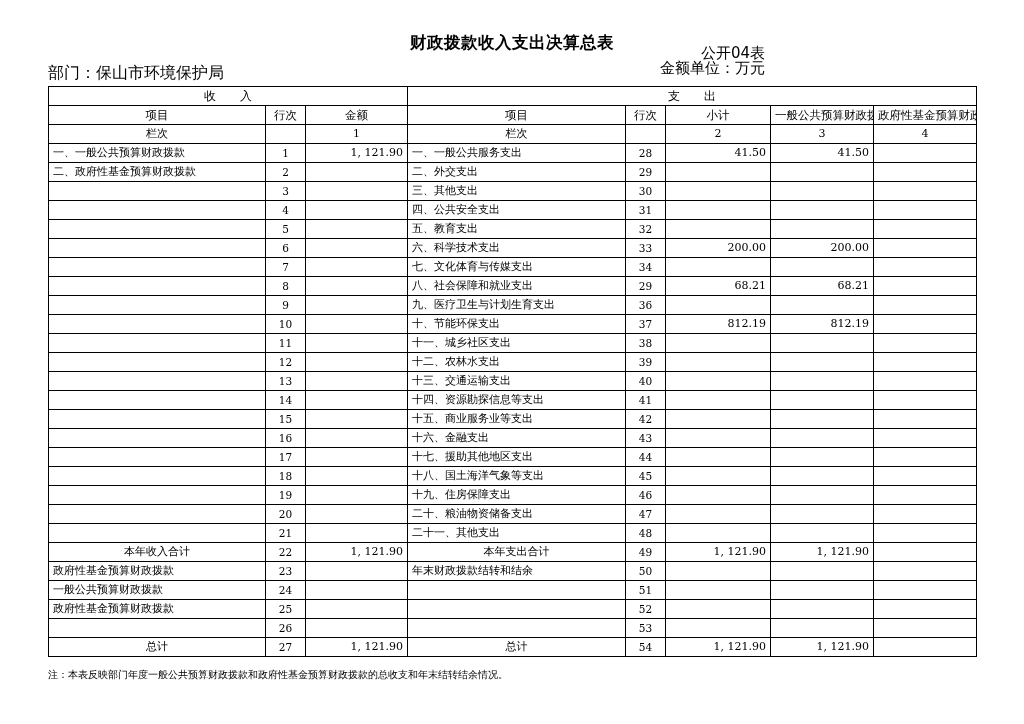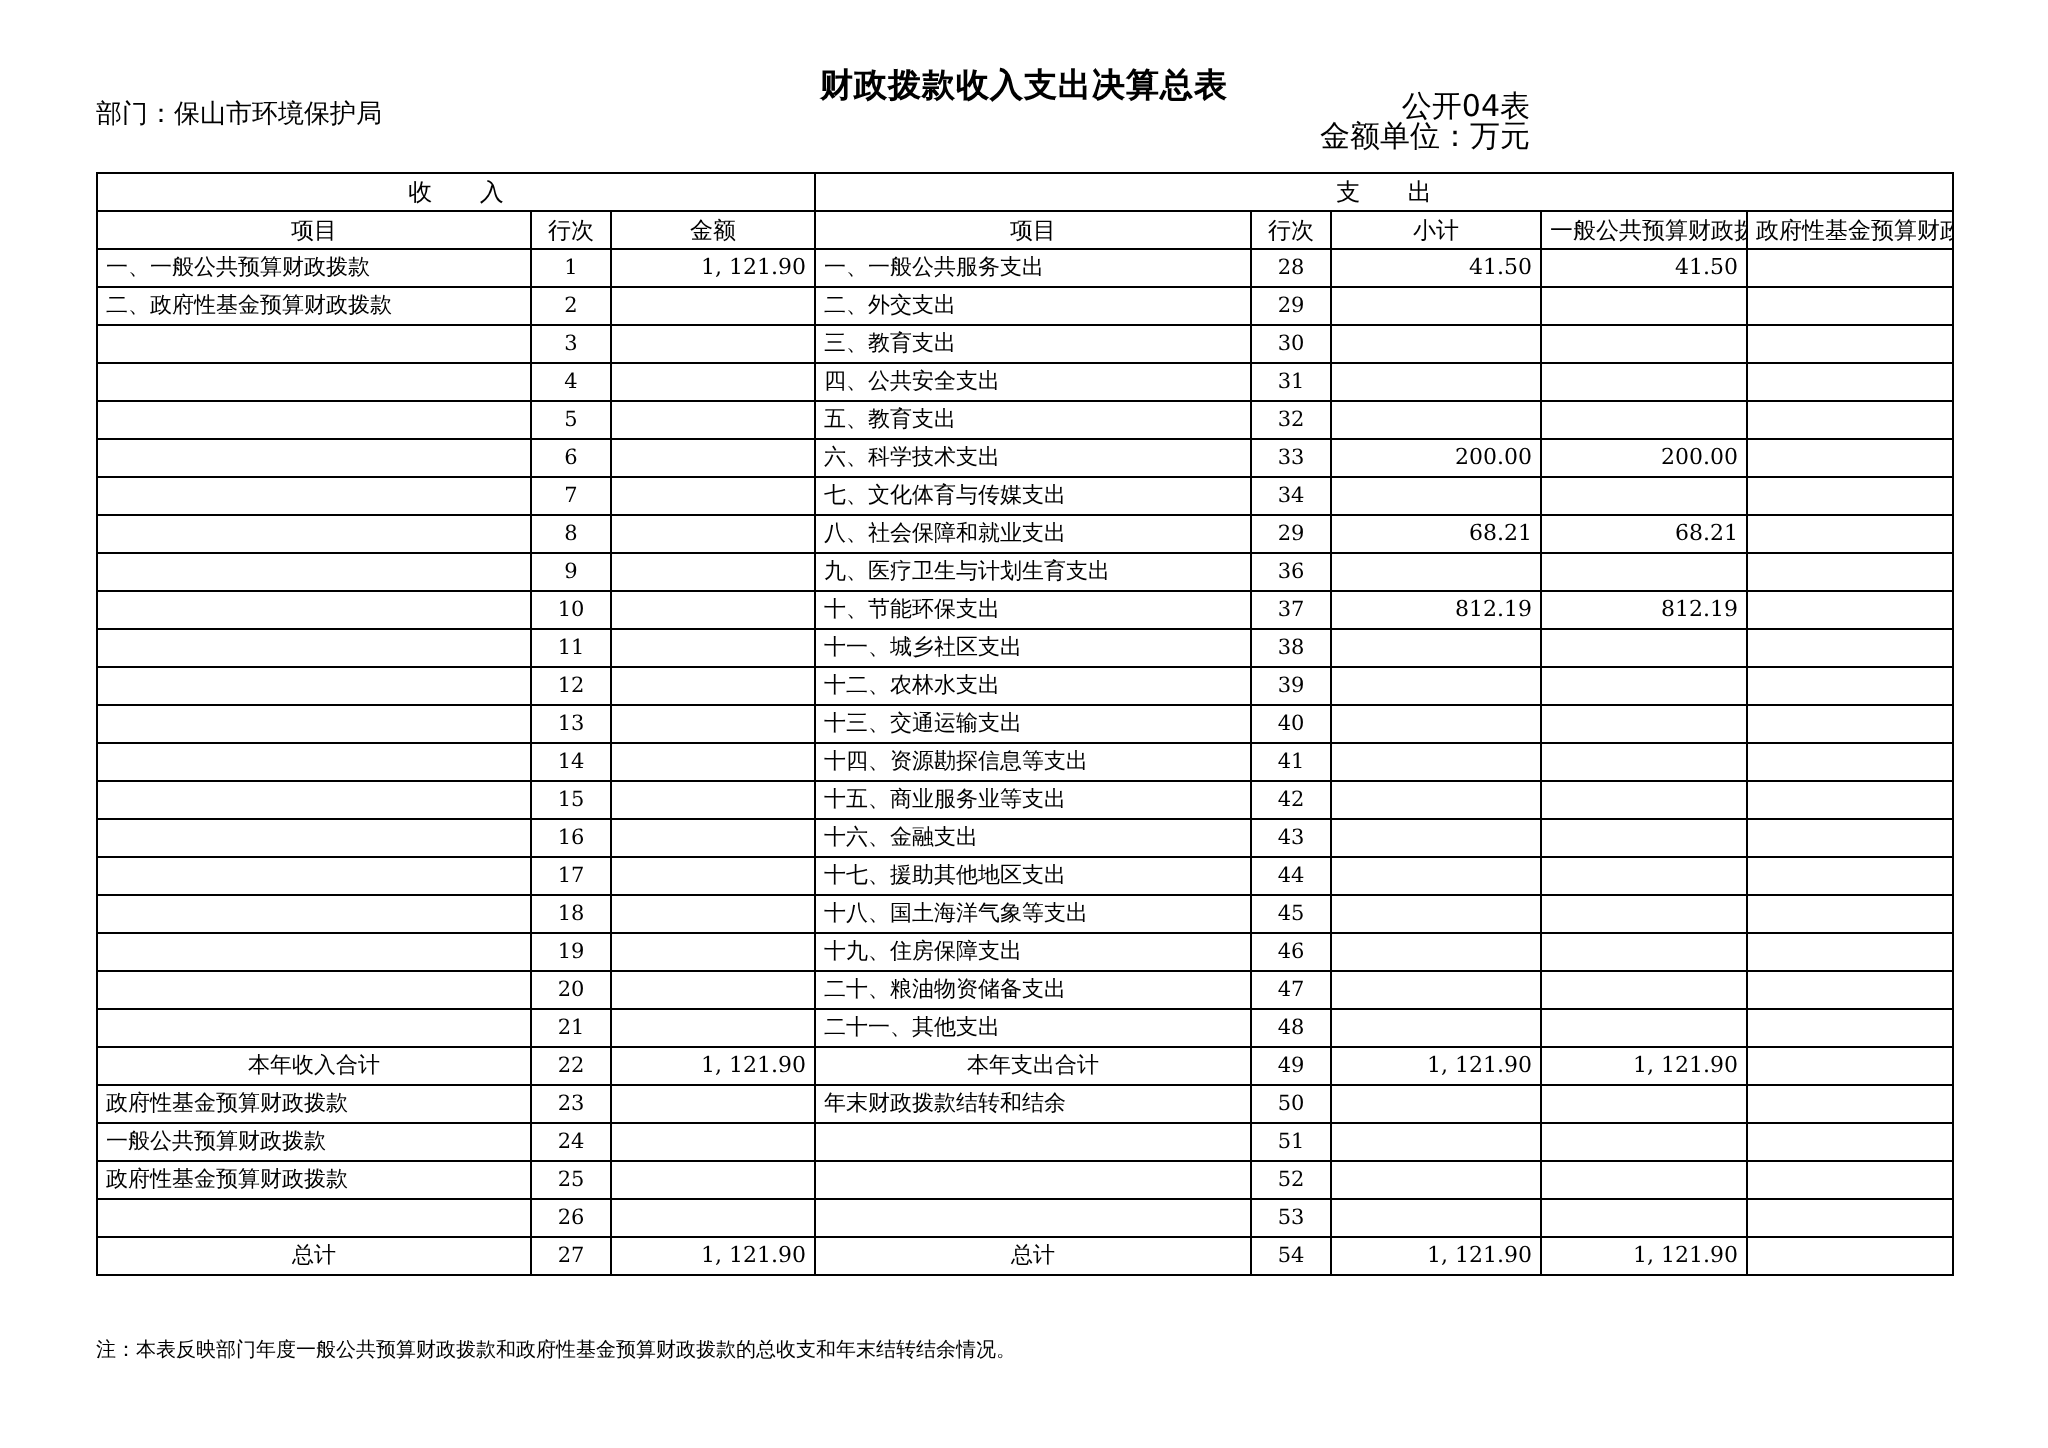--- a/index.html
+++ b/index.html
@@ -27,23 +27,23 @@
     left: 0;
     width: 1024px;
     text-align: center;
     font-size: 16.5px;
     font-weight: bold;
     letter-spacing: 0.5px;
     font-family: "DejaVu Serif", "Liberation Serif", serif;
   }
   .dept-line {
     position: absolute;
-    top: 48px;
+    top: 63px;
     left: 48px;
-    font-size: 13px;
+    font-size: 16px;
     font-family: Liberation Serif, serif;
   }
   .meta-right {
     position: absolute;
     top: 46px;
     right: 48px;
     text-align: right;
     font-size: 15px;
     line-height: 15px;
     font-family: "DejaVu Sans", "Liberation Sans", sans-serif;
@@ -133,20 +133,30 @@
       <tr>
         <td class="col-head">项目</td>
         <td class="col-head">行次</td>
         <td class="col-head">金额</td>
         <td class="col-head divider">项目</td>
         <td class="col-head">行次</td>
         <td class="col-head">小计</td>
         <td class="col-head">一般公共预算财政拨款</td>
         <td class="col-head">政府性基金预算财政拨款</td>
       </tr>
+      <tr class="rank-row">
+        <td>栏次</td>
+        <td></td>
+        <td>1</td>
+        <td class="divider">栏次</td>
+        <td></td>
+        <td>2</td>
+        <td>3</td>
+        <td>4</td>
+      </tr>
     </thead>
     <tbody id="fin-body">
         <tr>
           <td class="item">一、一般公共预算财政拨款</td>
           <td class="rownum">1</td>
           <td class="amount">1, 121.90</td>
           <td class="item divider">一、一般公共服务支出</td>
           <td class="rownum">28</td>
           <td class="amount">41.50</td>
           <td class="amount">41.50</td>
@@ -159,21 +169,21 @@
           <td class="item divider">二、外交支出</td>
           <td class="rownum">29</td>
           <td class="amount"></td>
           <td class="amount"></td>
           <td class="amount"></td>
         </tr>
         <tr>
           <td class="item"></td>
           <td class="rownum">3</td>
           <td class="amount"></td>
-          <td class="item divider">三、教育支出</td>
+          <td class="item divider">三、其他支出</td>
           <td class="rownum">30</td>
           <td class="amount"></td>
           <td class="amount"></td>
           <td class="amount"></td>
         </tr>
         <tr>
           <td class="item"></td>
           <td class="rownum">4</td>
           <td class="amount"></td>
           <td class="item divider">四、公共安全支出</td>

